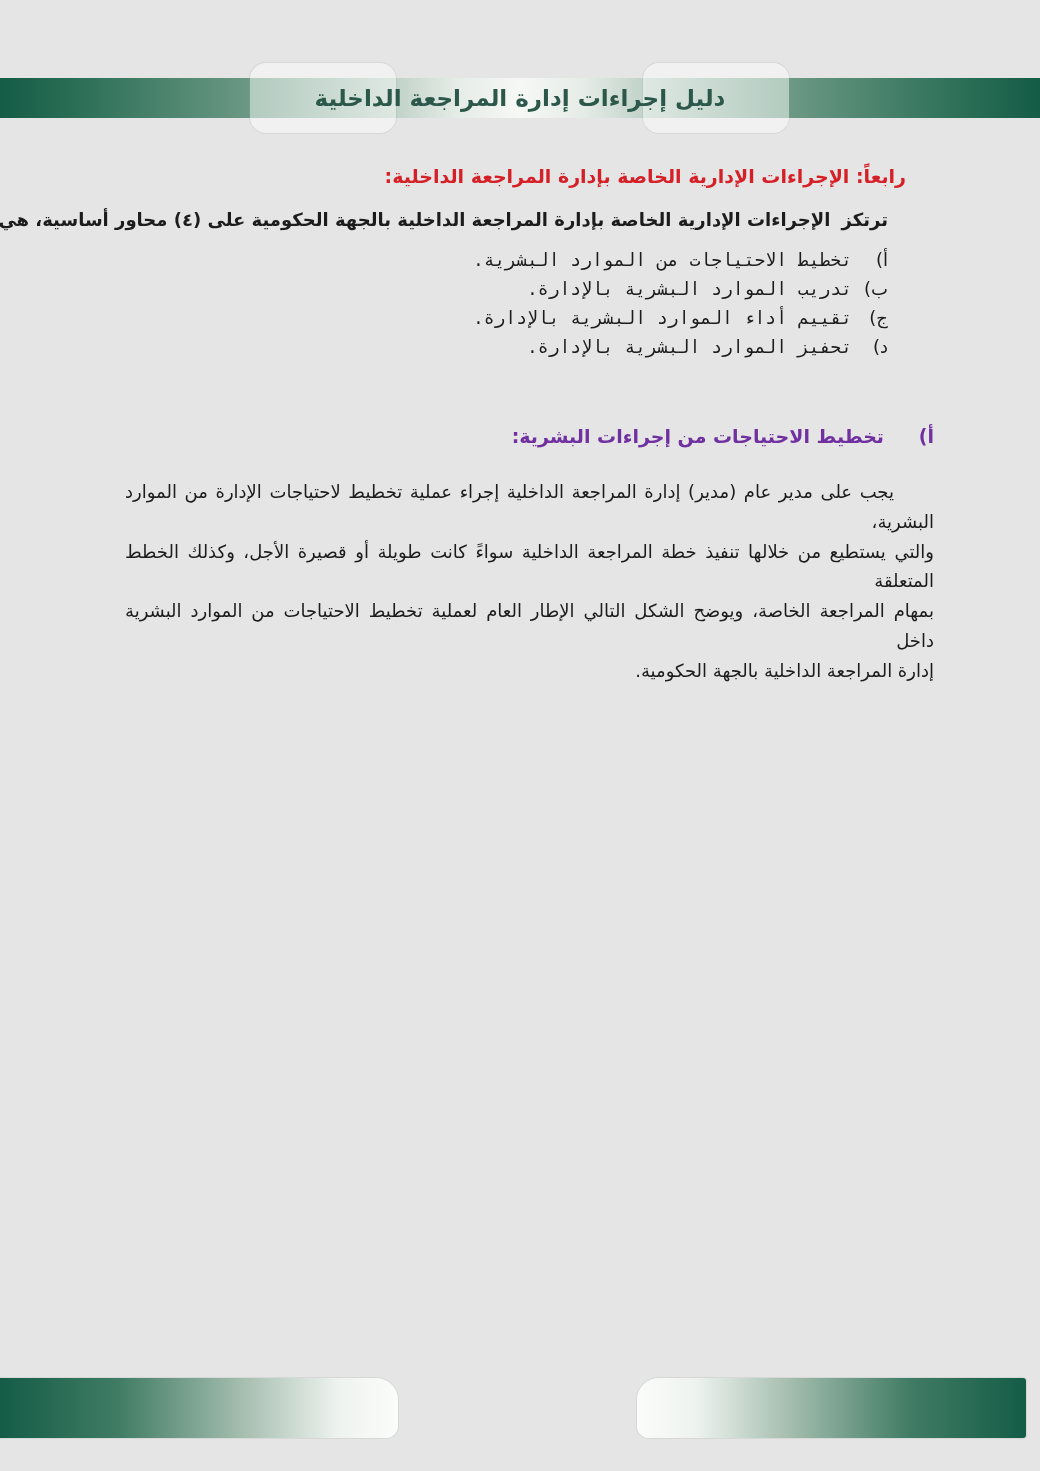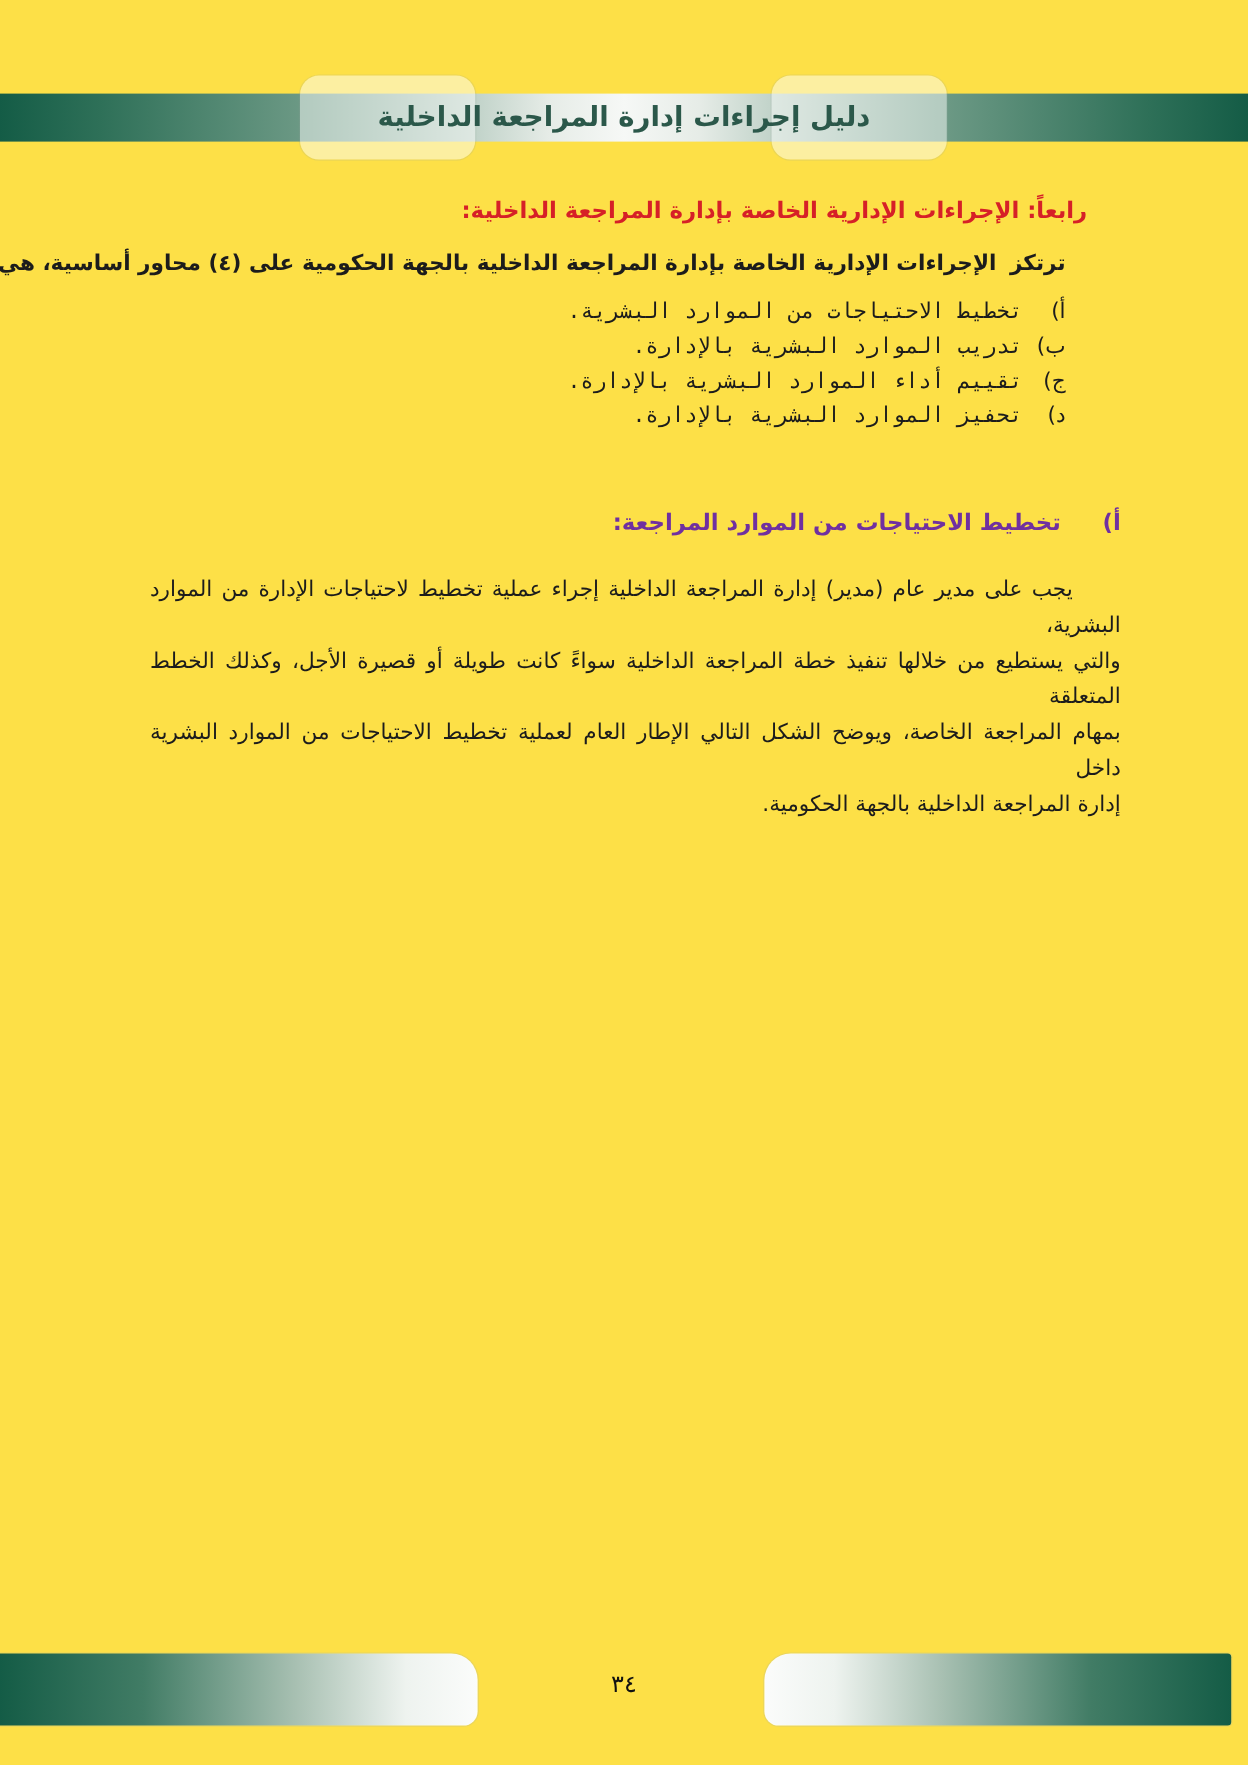--- a/index.html
+++ b/index.html
@@ -1,18 +1,18 @@
 <!DOCTYPE html>
 <html lang="ar"><head>
 <meta charset="utf-8">
 <style>
   html,body{margin:0;padding:0;background:#ffffff;}
   .page{
     position:relative;width:1040px;height:1471px;margin:0 auto;
-    background:#fde047;overflow:hidden;
+    background:#e5e5e5;overflow:hidden;
     font-family:"DejaVu Sans",sans-serif;color:#1c1c1c;
   }
   
   .header-band{
     position:absolute;left:0;right:0;top:78px;height:40px;
     background:linear-gradient(90deg,
       #145c46 0%, #2e7058 8%, #6f9b87 25%, #e6ece7 44%,
       #f6f8f6 50%, #e6ece7 56%, #6f9b87 75%, #2e7058 92%, #145c46 100%);
   }
   .header-tab{
@@ -127,29 +127,28 @@
       <span class="item-text">تقييم أداء الموارد البشرية بالإدارة.</span>
     </div>
     <div class="list-row row-d">
       <span class="marker">د)</span>
       <span class="item-text">تحفيز الموارد البشرية بالإدارة.</span>
     </div>
 
 
     <div class="sub-heading">
       <span class="marker">أ)</span>
-      <span class="sub-title">تخطيط الاحتياجات من الموارد المراجعة:</span>
+      <span class="sub-title">تخطيط الاحتياجات من إجراءات البشرية:</span>
     </div>
 
     <div class="body-par">
       <div class="line first">يجب على مدير عام (مدير) إدارة المراجعة الداخلية إجراء عملية تخطيط لاحتياجات الإدارة من الموارد البشرية،</div>
       <div class="line">والتي يستطيع من خلالها تنفيذ خطة المراجعة الداخلية سواءً كانت طويلة أو قصيرة الأجل، وكذلك الخطط المتعلقة</div>
       <div class="line">بمهام المراجعة الخاصة، ويوضح الشكل التالي الإطار العام لعملية تخطيط الاحتياجات من الموارد البشرية داخل</div>
       <div class="line last">إدارة المراجعة الداخلية بالجهة الحكومية.</div>
     </div>
 
   </div>
 
   <div class="footer-band left"></div>
   <div class="footer-band right"></div>
-  <div class="page-number">٣٤</div>
 
 </div>
 
 </body></html>

